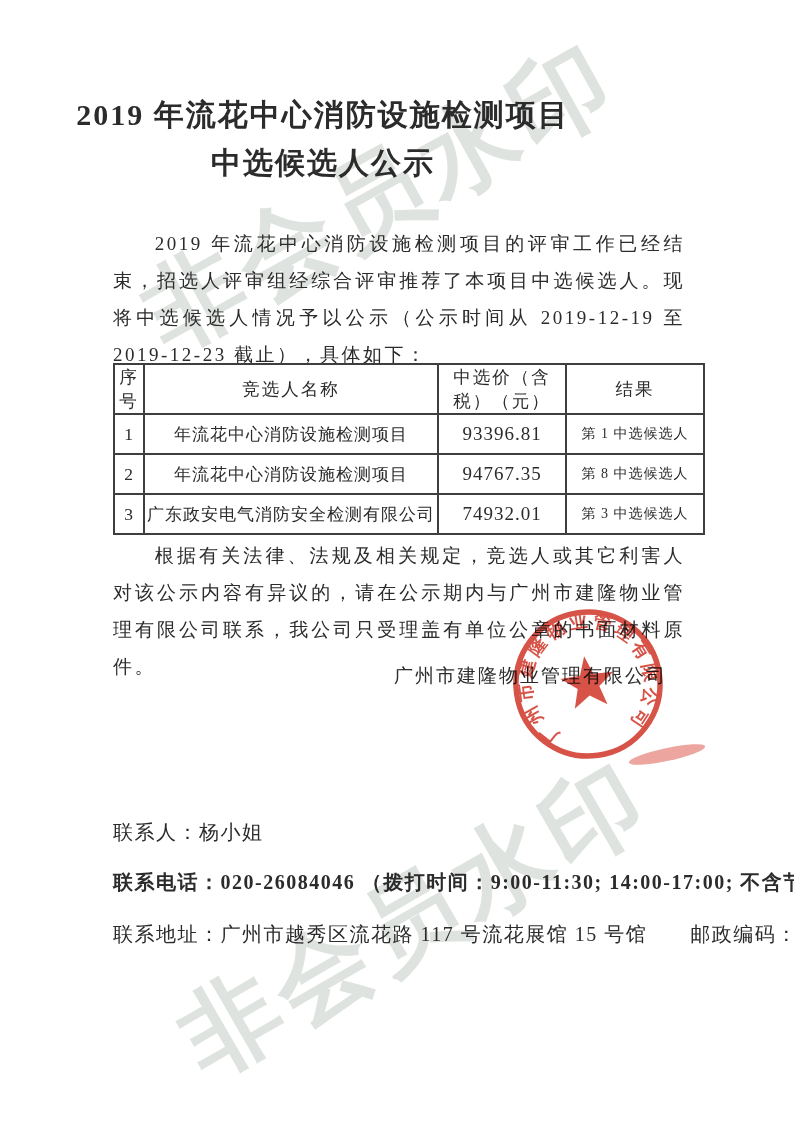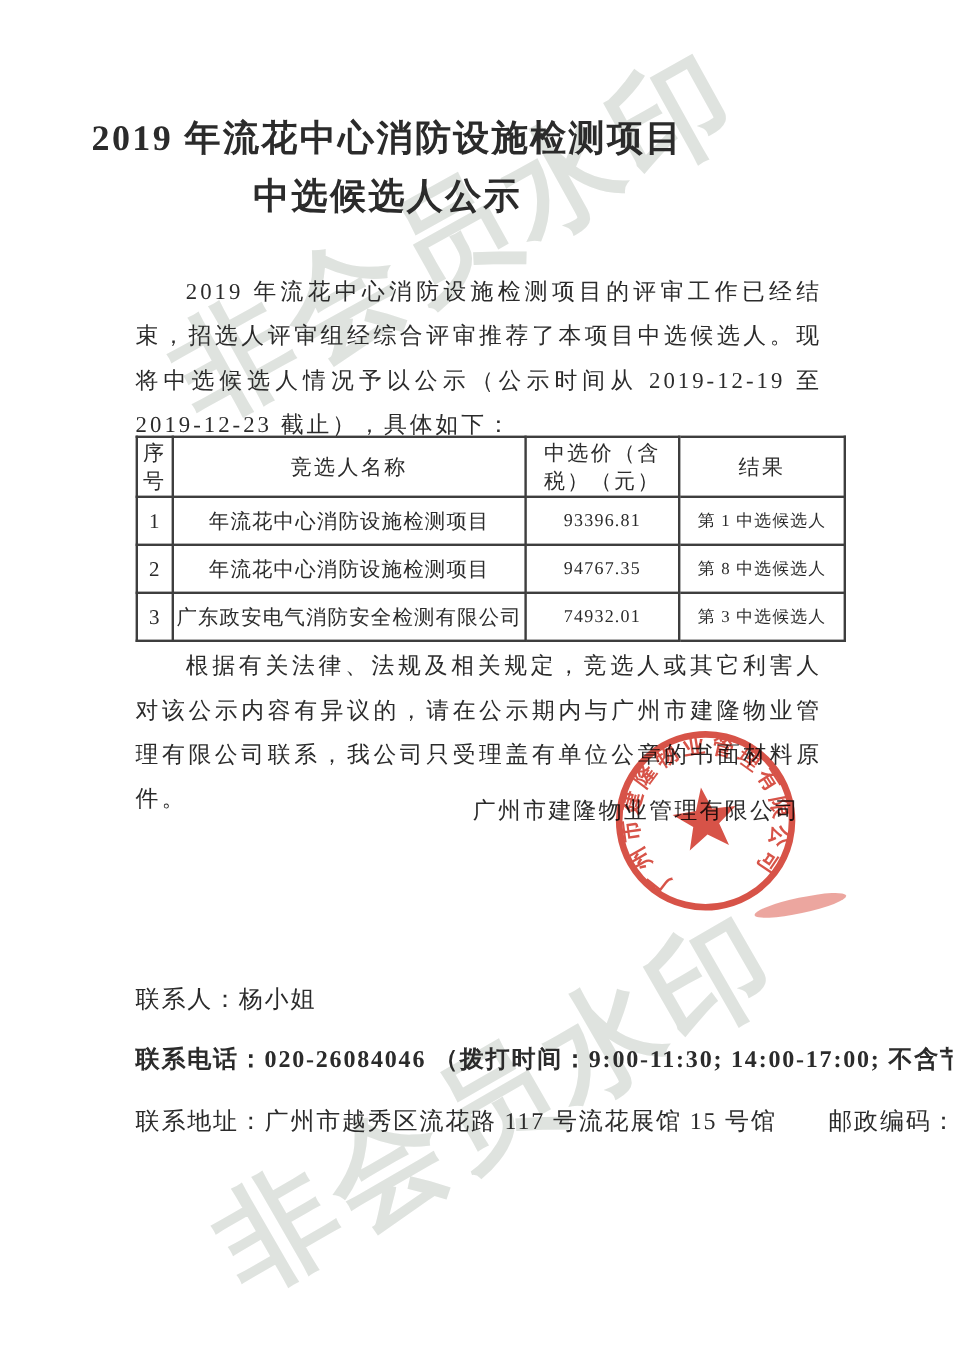--- a/index.html
+++ b/index.html
@@ -44,21 +44,21 @@
     padding:0 2px; letter-spacing:1px; overflow:hidden;
   }
   table.results th{font-weight:normal; letter-spacing:2px;}
   .col-idx{width:30px;}
   .col-name{width:289px;}
   .col-price{width:128px;}
   .col-result{width:138px;}
   tr.hdr{height:45px;padding-left:28px;}
   tr.row{height:40px;}
   td.name{letter-spacing:0.5px; white-space:nowrap; font-size:17px;}
-  td.price{font-size:15px; letter-spacing:1px;}
+  td.price{font-size:19px; letter-spacing:1px;}
   td.result{white-space:nowrap; font-size:14px; letter-spacing:0.5px;}
   
   .sig{
     position:absolute; left:113px; width:572px; text-align:right;
     font-size:19px; letter-spacing:2px; padding-right:0; box-sizing:border-box;
   }
   .sig-company{top:663px; padding-right:18px;}
   .sig-date{top:713px; padding-right:18px;}
   
   .stamp{

